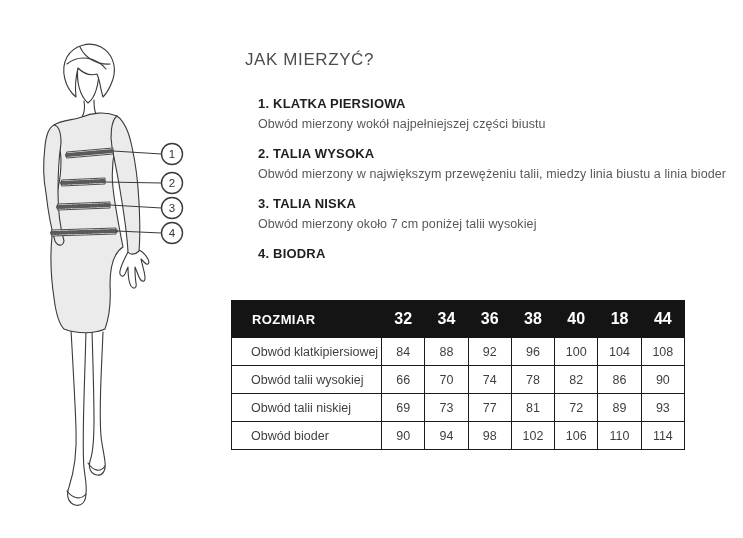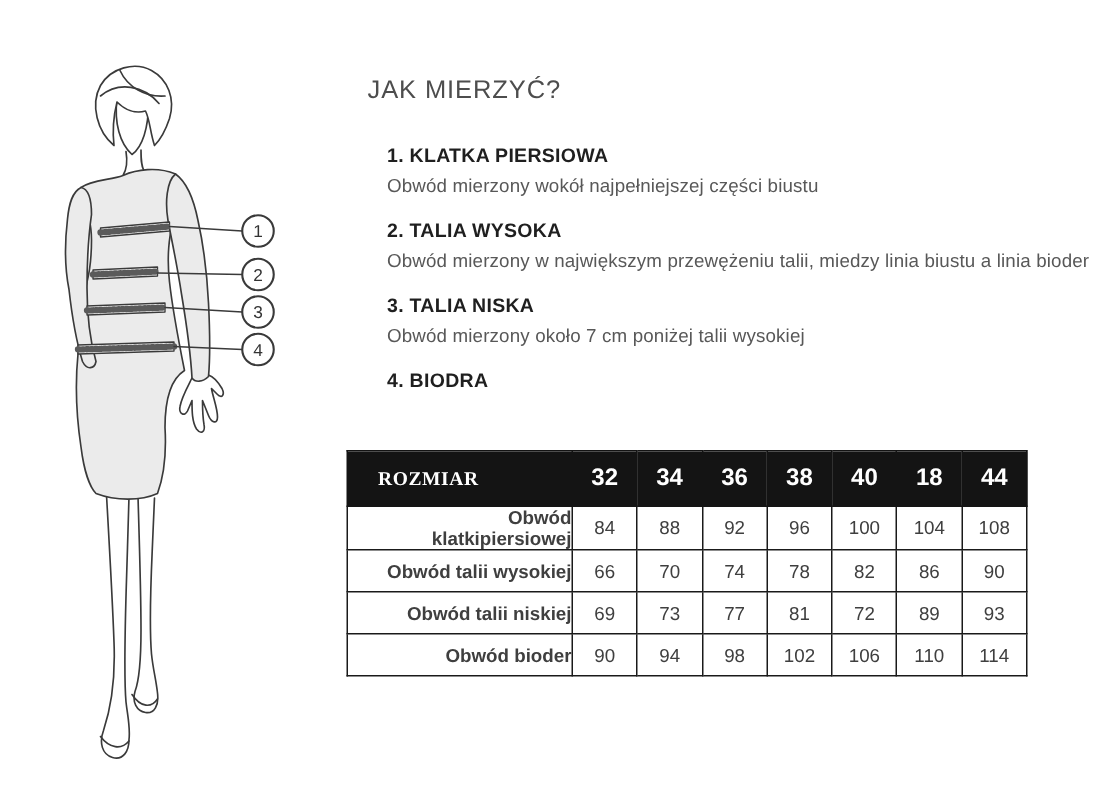--- a/index.html
+++ b/index.html
@@ -29,28 +29,28 @@
   
   .size-table{
     position:absolute;left:231px;top:300px;width:454px;
     border-collapse:collapse;table-layout:fixed;
   }
   .size-table thead th{
     background:#141414;color:#ffffff;font-weight:700;height:34px;
     border:1px solid #141414;
   }
   .size-table th.label-col{
-    text-align:left;padding-left:20px;font-size:13px;letter-spacing:.4px;font-family:Liberation Serif, serif;
+    text-align:left;padding-left:20px;font-size:13px;letter-spacing:.4px;
   }
   .size-table th.size-col{font-size:16px;text-align:center;padding:0;}
   .size-table tbody td{
     border:1px solid #1a1a1a;height:27px;text-align:center;
     font-size:12.5px;color:#3f3f3f;padding:0;
   }
-  .size-table tbody td.row-label{text-align:right;padding-left:19px;font-weight:bold;}
+  .size-table tbody td.row-label{text-align:left;padding-left:19px;}
 </style>
 </head>
 <body>
 
 <div class="figure-wrap">
   <svg width="200" height="538" viewBox="0 0 200 538" fill="none" stroke="#3a3a3a" stroke-width="1.1" stroke-linecap="round" stroke-linejoin="round">
 
     <path d="M 78,66 C 76,82 80,96 88,103 C 95,98 99,85 99,69 C 99,59 94,54 88,54 C 82,54 79,58 78,66 Z" fill="#ffffff"></path>
 
     <path d="M 76,97 C 65,88 60,70 67,57 C 74,45 90,41 101,47 C 112,53 117,66 113,79 C 110,88 107,93 103,97 C 100,88 100,80 97,74 C 90,76 83,73 78,68 C 76,76 75,88 76,97 Z" fill="#ffffff"></path>

